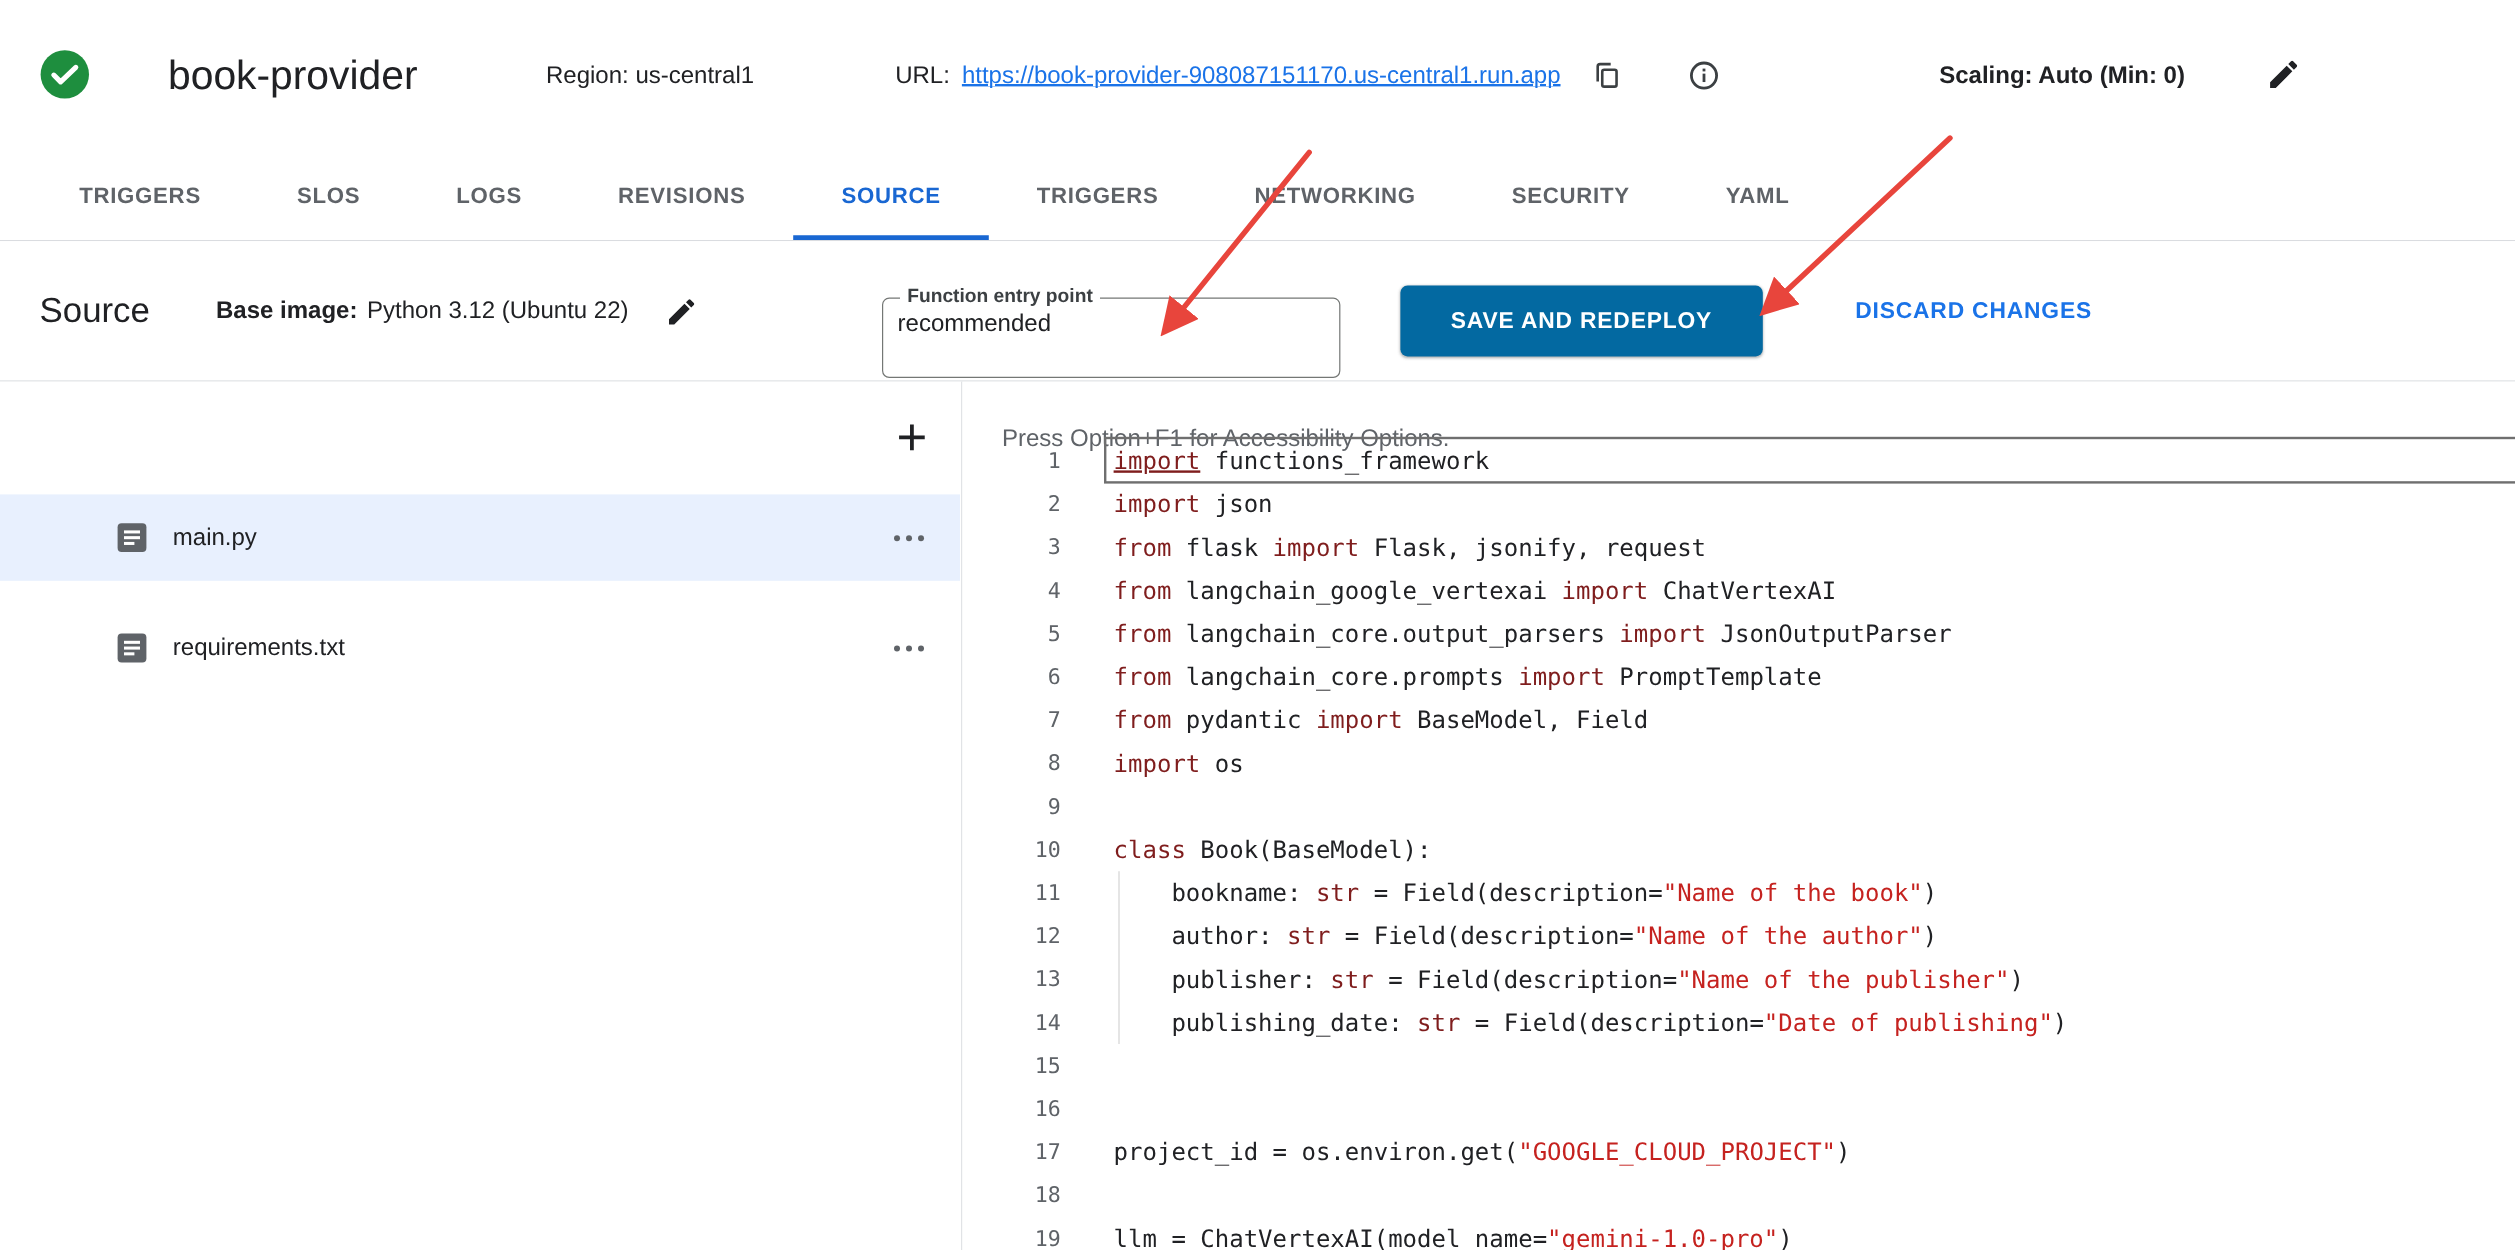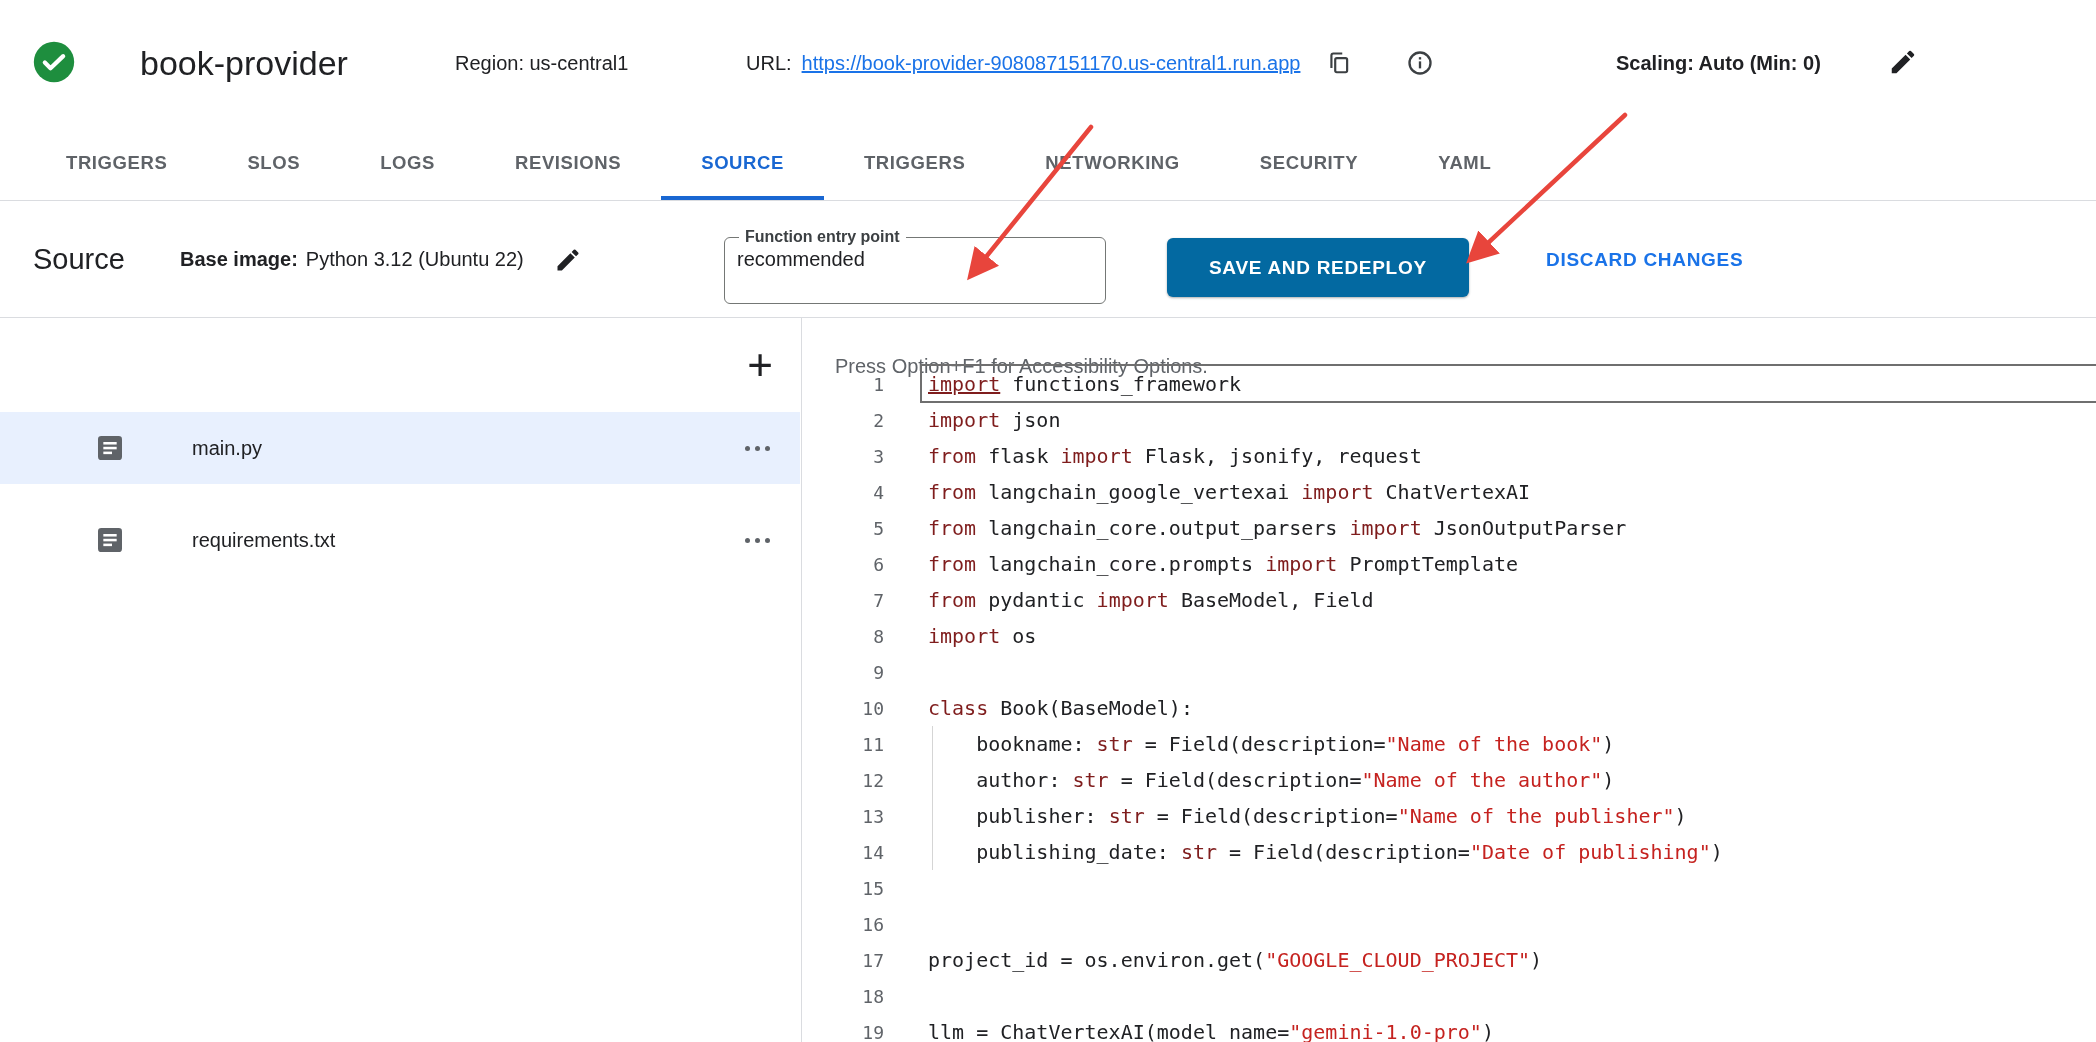--- a/index.html
+++ b/index.html
@@ -31,21 +31,21 @@
 
   
   .toolbar{position:absolute;top:201px;left:0;right:0;height:117px;background:#fff;
            border-bottom:1px solid #dadce0;box-sizing:border-box;}
   .source-title{position:absolute;left:33px;top:0;height:117px;display:flex;align-items:center;
                 font-size:29px;font-weight:400;margin:0;}
   .base-image{position:absolute;left:180px;top:0;height:117px;display:flex;align-items:center;font-size:20px;}
   .base-image .b{font-weight:700;margin-right:8px;}
   .edit-base{margin-left:30px;}
   .entry-fieldset{position:absolute;left:719px;top:22px;width:348px;height:76px;box-sizing:border-box;
-                  border:1px solid #747775;border-radius:6px;margin:5px;padding:0 8px;}
+                  border:1px solid #747775;border-radius:6px;margin:16px;padding:0 8px;}
   .entry-fieldset legend{font-size:16px;font-weight:700;color:#3c4043;padding:0 6px;margin-left:6px;}
   .entry-input{border:none;outline:none;background:transparent;width:360px;
                font-family:"Liberation Sans",sans-serif;font-size:20px;color:#202124;
                padding:2px 0 12px 4px;}
   .save-btn{position:absolute;left:1167px;top:37px;height:59px;padding:0 42px;background:#0369a1;
             color:#fff;border:none;border-radius:6px;font-family:"Liberation Sans",sans-serif;
             font-size:19px;font-weight:700;letter-spacing:0.7px;cursor:pointer;
             box-shadow:0 1px 2px rgba(60,64,67,.3),0 1px 3px rgba(60,64,67,.15);}
   .discard-btn{position:absolute;left:1540px;top:0;height:117px;display:flex;align-items:center;
                color:#1a73e8;background:none;border:none;font-family:"Liberation Sans",sans-serif;
@@ -53,21 +53,21 @@
 
   
   .file-panel{position:absolute;left:0;top:318px;width:802px;bottom:0;box-sizing:border-box;
               border-right:1px solid #dadce0;background:#fff;}
   .add-file{position:absolute;left:732px;top:19px;width:56px;height:56px;display:flex;align-items:center;
             justify-content:center;font-size:44px;font-weight:300;color:#202124;background:none;border:none;cursor:pointer;}
   .file-list{position:absolute;left:0;top:94px;right:1px;}
   .file-row{position:relative;height:72px;margin-bottom:20px;cursor:pointer;background:#fff;}
   .file-row.selected{background:#e8f0fe;}
   .file-icon{position:absolute;left:94px;top:20px;width:32px;height:32px;}
-  .file-name{position:absolute;left:144px;top:0;height:72px;display:flex;align-items:center;font-size:20px;margin-left:48px;}
+  .file-name{position:absolute;left:144px;top:0;height:72px;display:flex;align-items:center;font-size:20px;}
   .file-more{position:absolute;left:742px;top:0;height:72px;display:flex;align-items:center;cursor:pointer;}
   .file-more i{width:5px;height:5px;border-radius:50%;background:#5f6368;display:inline-block;margin:0 2.5px;}
 
   
   .editor{position:absolute;left:802px;top:318px;right:0;bottom:0;overflow:hidden;background:#fff;}
   .a11y-hint{position:absolute;left:33px;top:13px;font-size:20px;color:#5f6368;white-space:nowrap;margin-top:24px;}
   .code-lines{position:absolute;left:0;top:48px;width:1800px;}
   .code-line{display:flex;height:36px;align-items:center;}
   .ln{width:82px;text-align:right;font-family:"DejaVu Sans Mono",monospace;font-size:18px;color:#5f6368;flex:none;}
   .code{margin:0 0 0 44px;font-family:"DejaVu Sans Mono",monospace;font-size:20px;line-height:36px;white-space:pre;}

